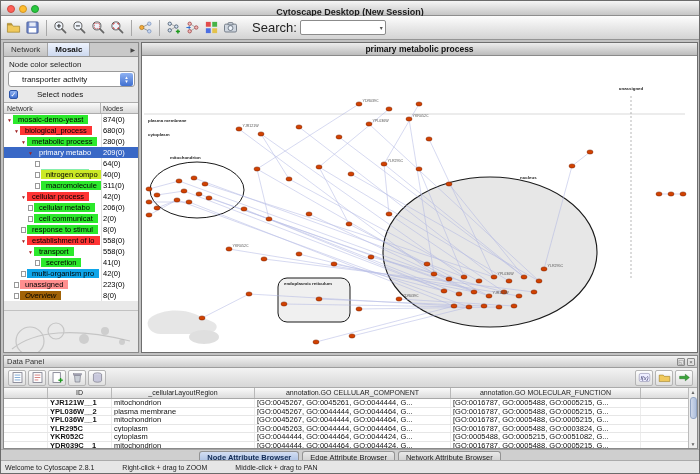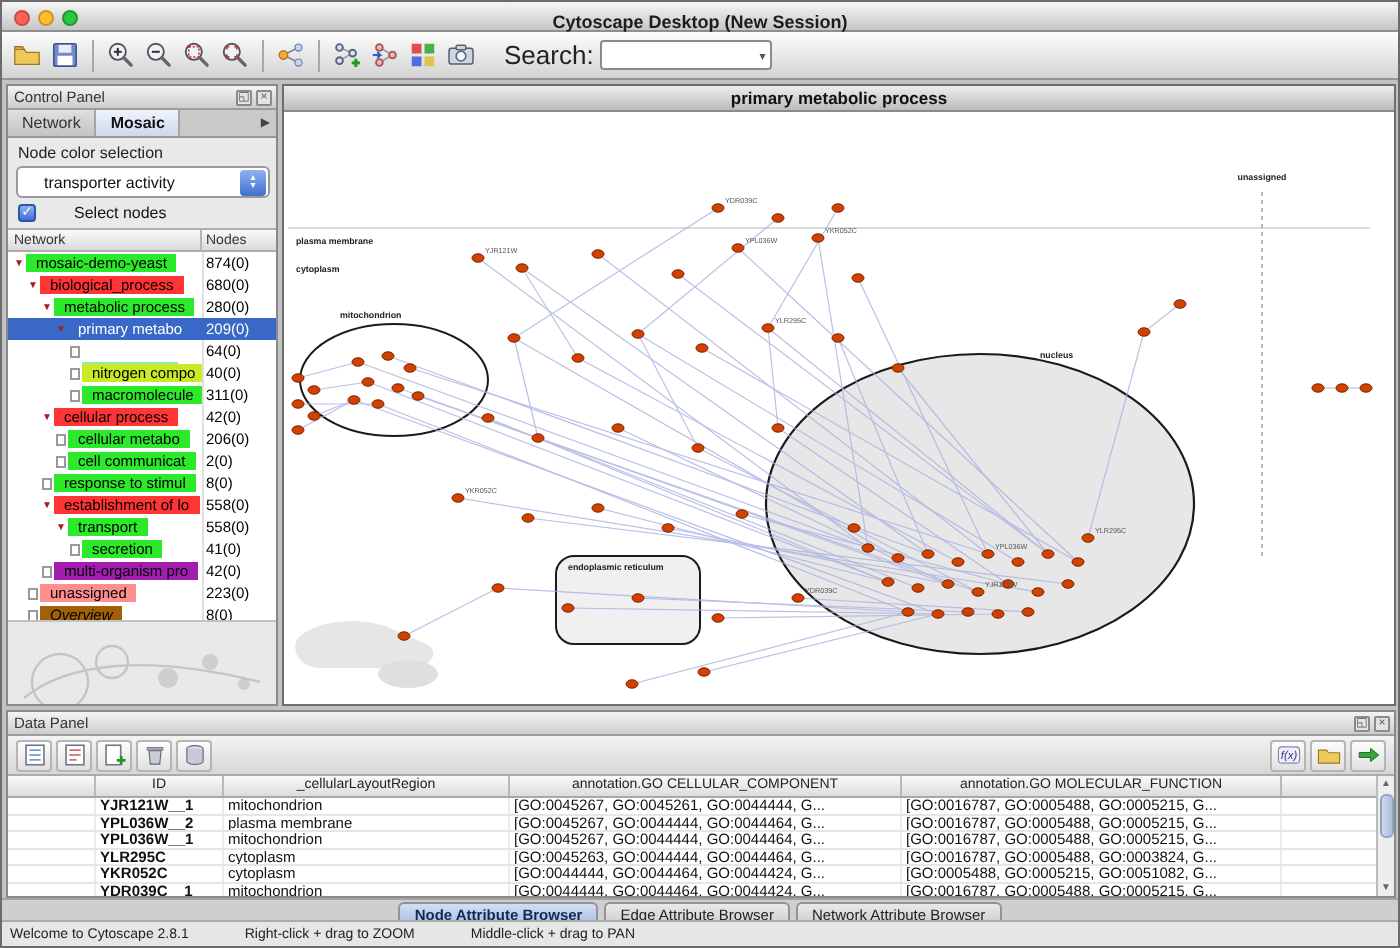--- a/index.html
+++ b/index.html
@@ -227,27 +227,20 @@
     <span class="search-wrap">
       <span class="slabel">Search:</span>
       <span class="searchbox">
         <input value="" style="">
         <span class="sarr">▾</span>
       </span>
     </span>
   </div>
 
   <div class="control-panel">
-    <div class="phead">
-      <span>Control Panel</span>
-      <span class="pbtns">
-        <span class="pbtn">◱</span>
-        <span class="pbtn">×</span>
-      </span>
-    </div>
     <div class="cp-tabs" id="cp-tabs">
         <span class="cp-tab">Network</span>
         <span class="cp-tab active">Mosaic</span>
         <span class="cp-tab-arrow">▶</span>
       </div>
     <div class="nc-label">Node color selection</div>
     <div class="combo">
       <span class="combo-text">transporter activity</span>
       <span class="combo-btn">
           <span>▴</span>
@@ -373,21 +366,21 @@
             <span style="flex: 0 0 30px;"></span>
             <span class="tleaf"></span>
             <span class="tchip" style="background: rgb(44, 233, 44);">secretion</span>
           </span>
           <span class="tcount">41(0)</span>
         </div>
         <div class="trow">
           <span class="tleft">
             <span style="flex: 0 0 16px;"></span>
             <span class="tleaf"></span>
-            <span class="tchip" style="background: #a21caf;">multi-organism pro</span>
+            <span class="tchip" style="background: #0ea5e9;">multi-organism pro</span>
           </span>
           <span class="tcount">42(0)</span>
         </div>
         <div class="trow">
           <span class="tleft">
             <span style="flex: 0 0 9px;"></span>
             <span class="tleaf"></span>
             <span class="tchip" style="background: rgb(255, 143, 143);">unassigned</span>
           </span>
           <span class="tcount">223(0)</span>

